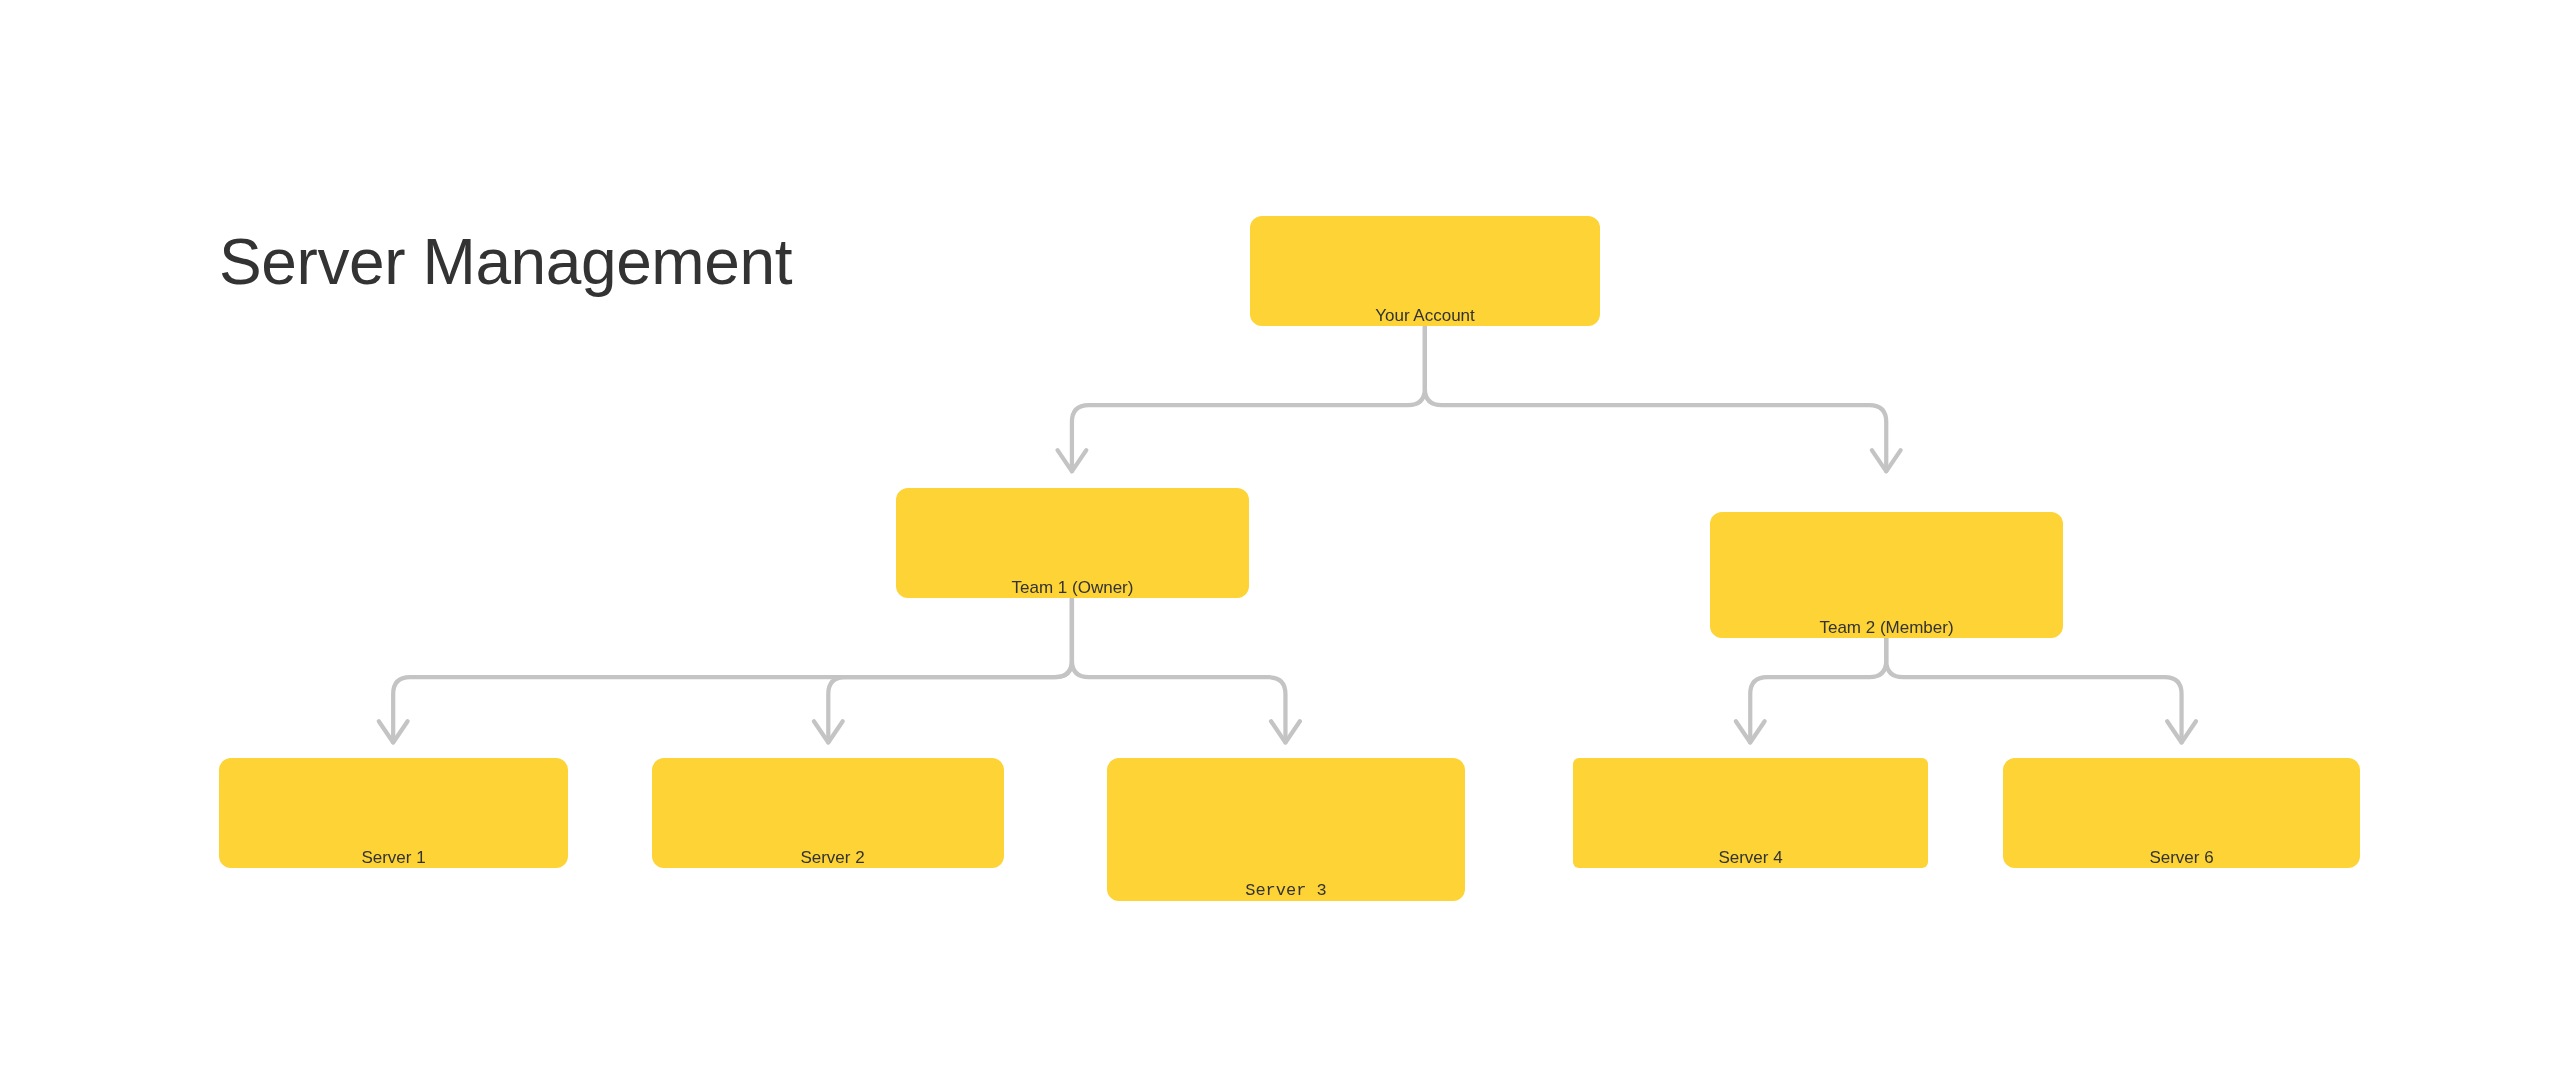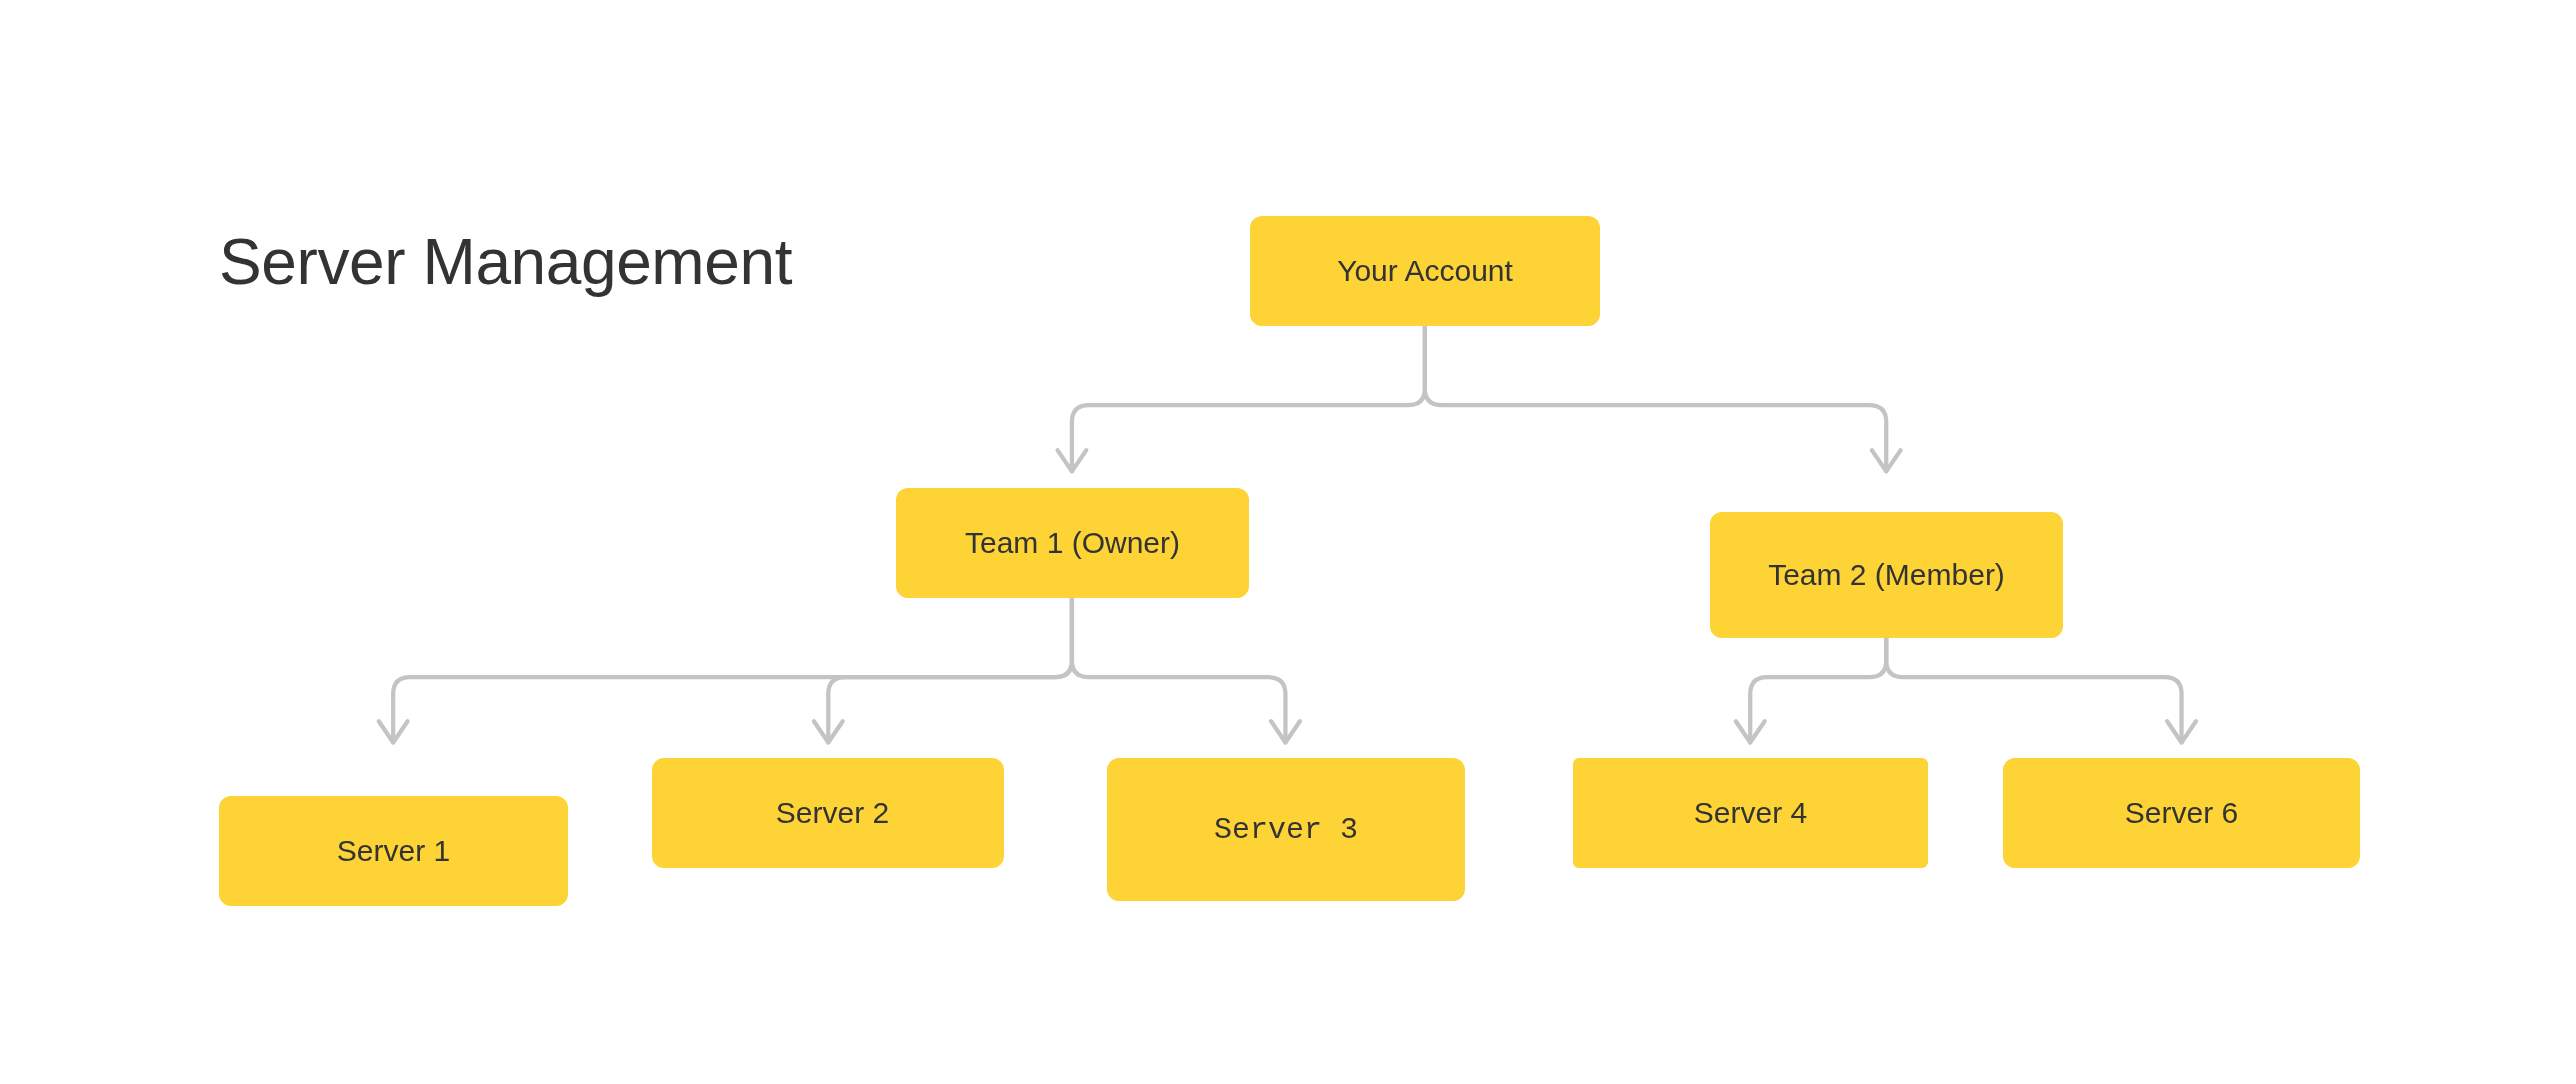--- a/index.html
+++ b/index.html
@@ -33,24 +33,24 @@
     width: 2576px;
     height: 1085px;
     pointer-events: none;
   }
   .node {
     position: absolute;
     box-sizing: border-box;
     background: #fdd335;
     border-radius: 12px;
     display: flex;
-    align-items: center;
+    align-items: flex-end;
     justify-content: center;
     color: #333333;
-    font-size: 30px;
+    font-size: 17px;
     font-weight: 400;
     text-align: center;
     line-height: 1.2;
     white-space: nowrap;
   }
   .node-label { pointer-events: none; }
 </style>
 </head>
 <body>
 
@@ -89,21 +89,21 @@
   </div>
 
   <div class="node" style="left:896px; top:488px; width:353px; height:110px;">
     <span class="node-label">Team 1 (Owner)</span>
   </div>
 
   <div class="node" style="left:1710px; top:512px; width:353px; height:126px;">
     <span class="node-label">Team 2 (Member)</span>
   </div>
 
-  <div class="node" style="left:219px; top:796px; width:349px; height:110px;">
+  <div class="node" style="left:219px; top:758px; width:349px; height:110px;">
     <span class="node-label">Server 1</span>
   </div>
 
   <div class="node" style="left:652px; top:758px; width:352px; height:110px;padding-left:9px;">
     <span class="node-label">Server 2</span>
   </div>
 
   <div class="node" style="left:1107px; top:758px; width:358px; height:143px;font-family:Liberation Mono, monospace;">
     <span class="node-label">Server 3</span>
   </div>

